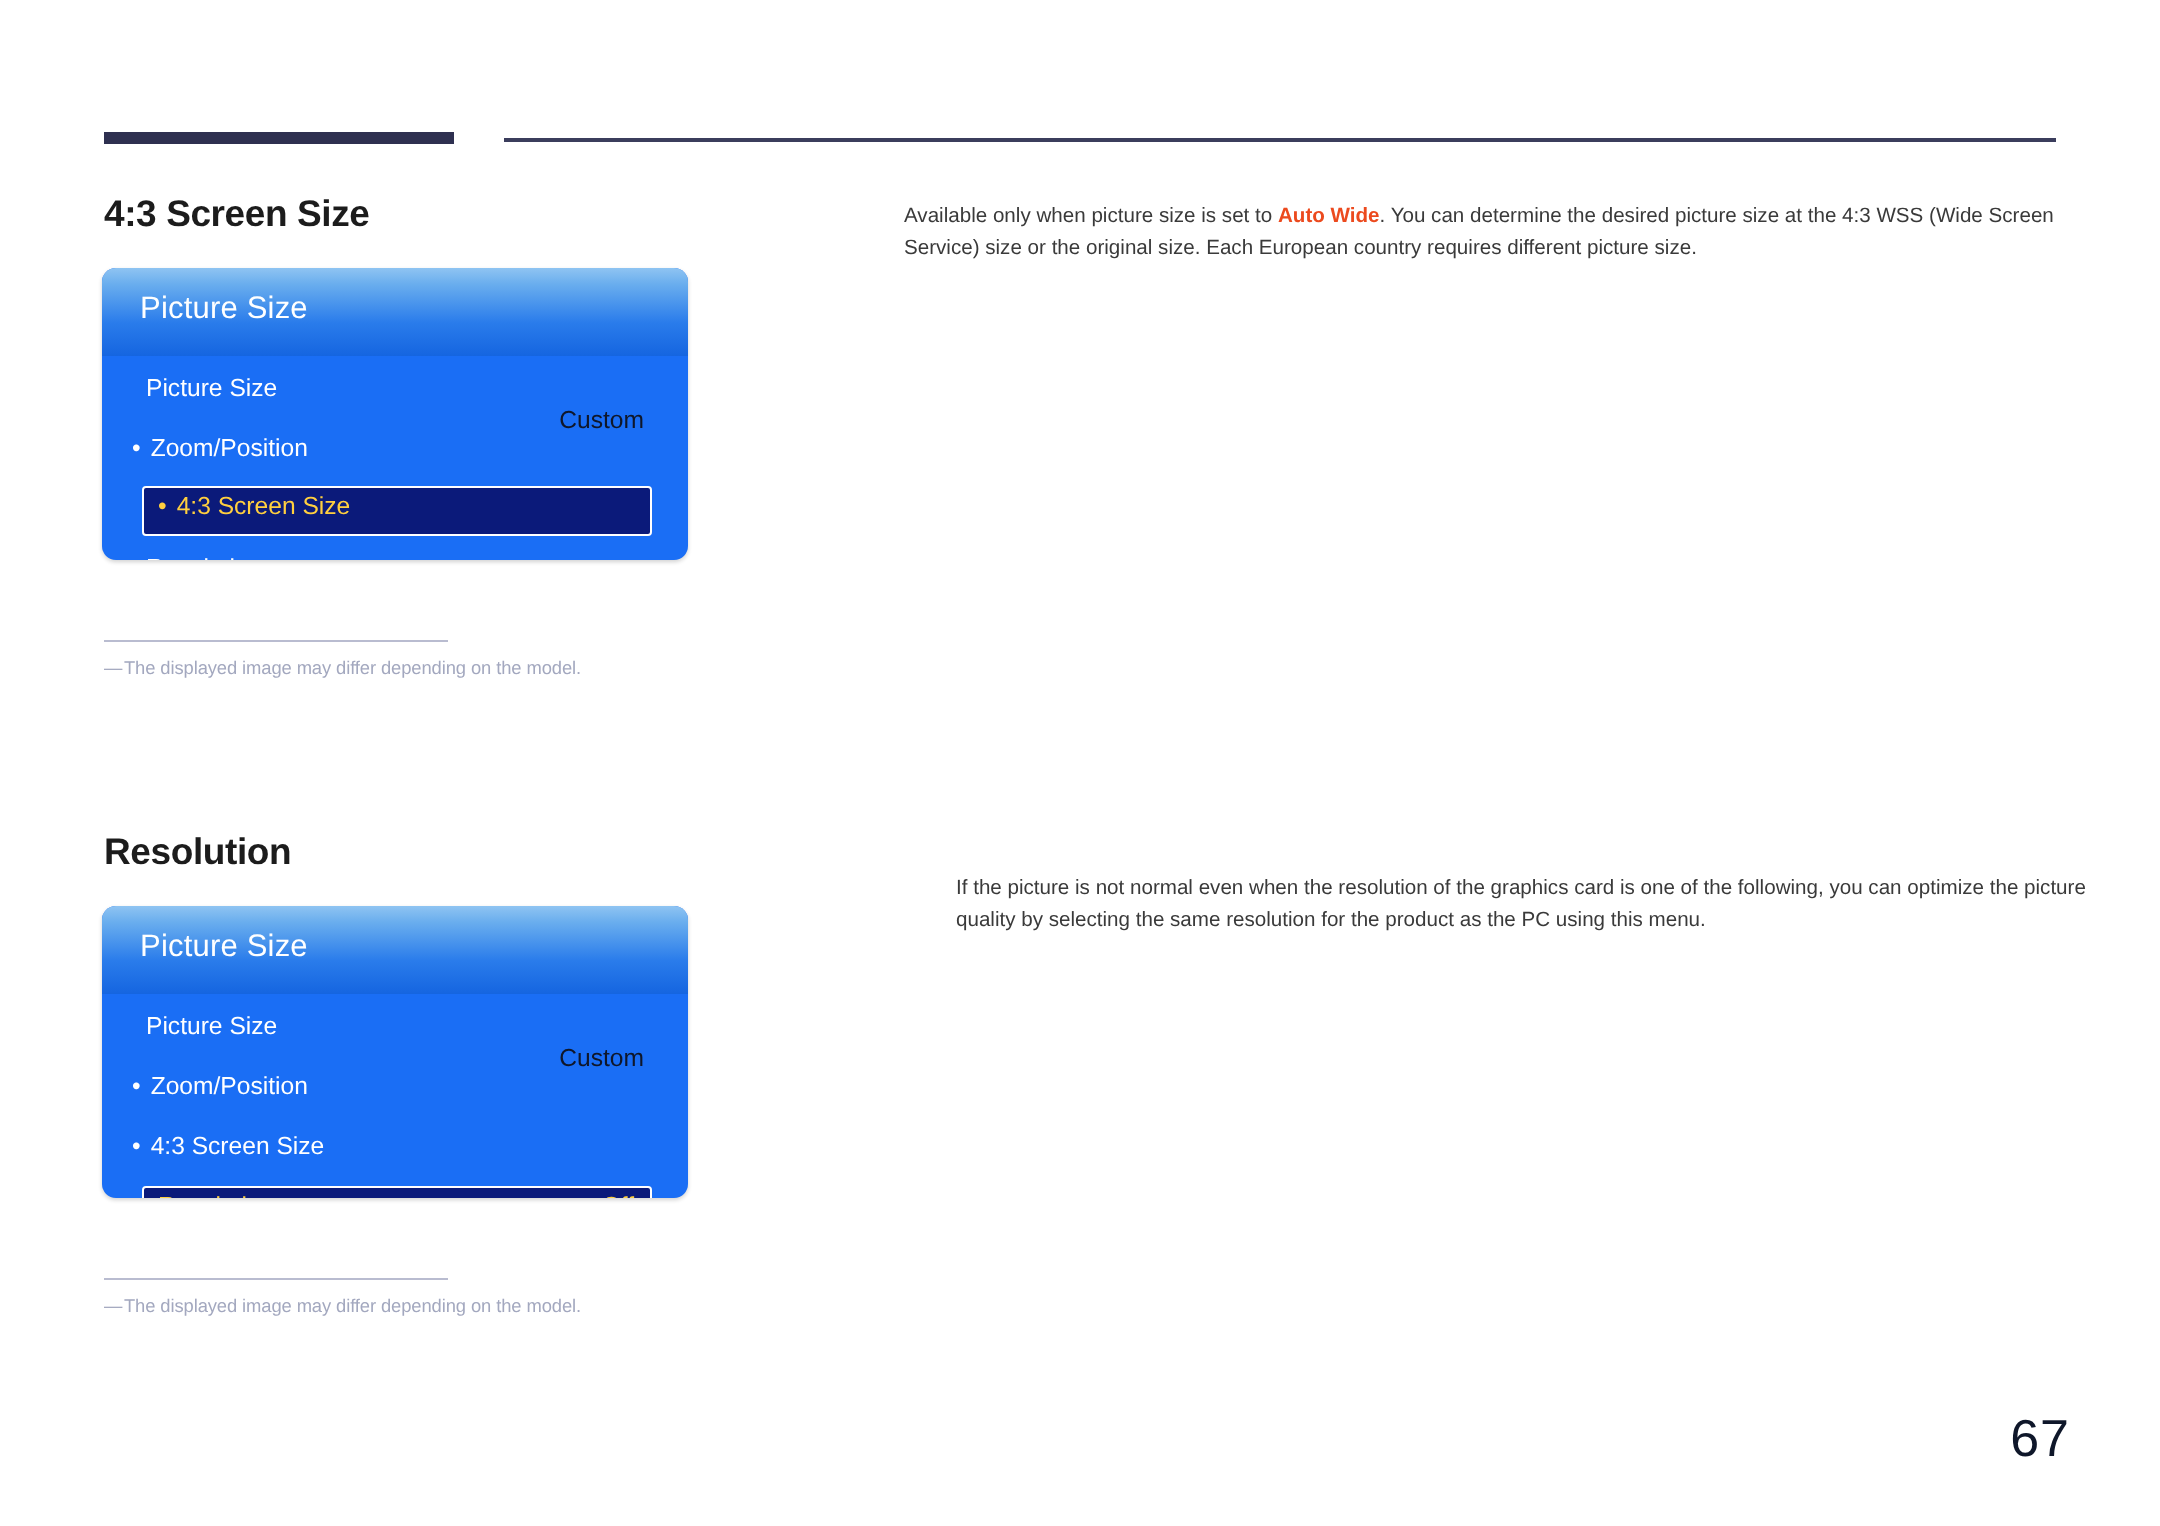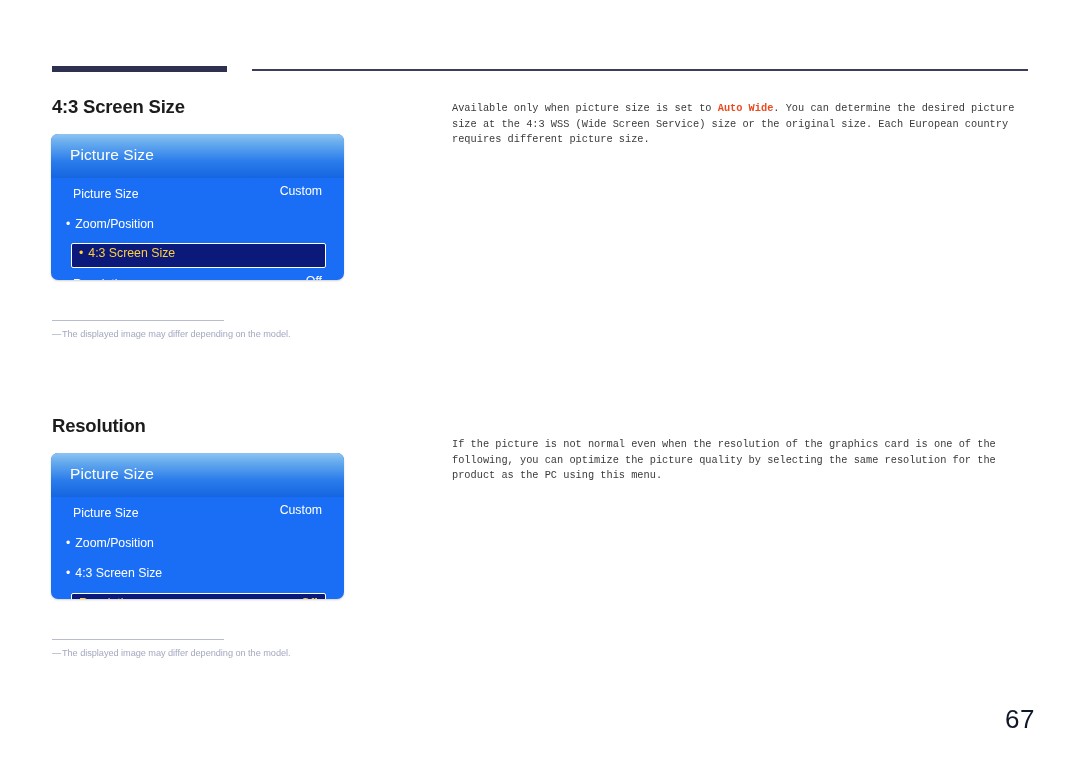--- a/index.html
+++ b/index.html
@@ -101,23 +101,23 @@
   .osd-row .row-label {
     position: absolute;
     top: 3px;
     font-size: 12.3px;
     color: #ffffff;
     white-space: nowrap;
   }
   .osd-row .row-value {
     position: absolute;
     right: 22px;
-    top: 0;
+    top: 19px;
     font-size: 12.3px;
-    color: #ffffff;
+    color: #0f172a;
     white-space: nowrap;
   }
   .osd-row.level-0 .row-label { left: 22px; }
   .osd-row.level-1 .row-label { left: 15px; }
 
   
   .osd-row.selected {
     left: 20px;
     width: 255px;
     background: #0b1a7a;
@@ -172,23 +172,23 @@
   .desc {
     position: absolute;
     left: 452px;
     width: 580px;
     font-size: 10.3px;
     line-height: 15.5px;
     color: #3a3a3a;
     text-align: left;
   }
   #desc-1 { top: 5px; }
-  #desc-2 { top: 22px; }
+  #desc-2 { top: 22px; margin-left: 26px; }
   .desc p { margin: 0 0 8px 0; }
-  .desc p:last-child { margin-bottom: 0; font-family: Liberation Mono, monospace; }
+  .desc p:last-child { margin-bottom: 0; }
   .accent {
     color: #ec4a1e;
     font-weight: bold;
   }
   .res-line { margin-top: 12px !important; }
 
   
   .page-number {
     position: absolute;
     right: 45px;

